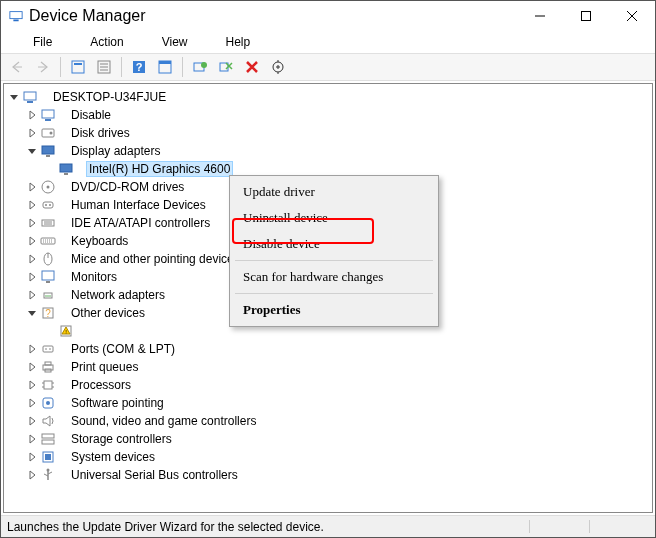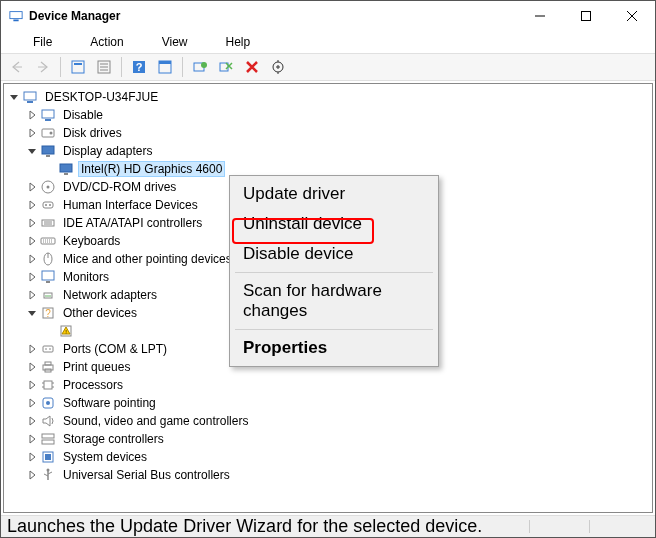--- a/index.html
+++ b/index.html
@@ -1,41 +1,41 @@
 <!DOCTYPE html>
 <html><head>
 <meta charset="utf-8">
 <style>
 * { box-sizing: border-box; margin: 0; padding: 0; }
 body { font-family: "Segoe UI", Tahoma, sans-serif; font-size: 12px; background: #fff; width: 656px; height: 538px; overflow: hidden; border: 1px solid #555; display: flex; flex-direction: column; }
 .titlebar { height: 30px; display: flex; align-items: center; justify-content: space-between; padding: 0 0 0 8px; background: #fff; }
-.titlebar .title { font-size: 12px; display: flex; align-items: center; gap: 6px; font-weight: bold; }
+.titlebar .title { font-size: 16px; display: flex; align-items: center; gap: 6px; }
 .win-controls { display: flex; }
 .win-btn { width: 46px; height: 30px; display: flex; align-items: center; justify-content: center; font-size: 13px; font-family: "Segoe MDL2 Assets", sans-serif; }
 .menubar { height: 22px; display: flex; align-items: center; padding: 0 4px; gap: 2px; background: #fff; }
 .menubar .menu-item { padding: 2px 8px; font-size: 12px; margin-left: 20px; }
 .toolbar { height: 28px; display: flex; align-items: center; padding: 2px 4px; gap: 2px; border-top: 1px solid #e0e0e0; border-bottom: 1px solid #e0e0e0; background: #f6f6f6; }
 .tb-btn { width: 24px; height: 24px; display: flex; align-items: center; justify-content: center; border: 1px solid transparent; }
 .tb-btn.disabled { opacity: 0.35; }
 .tb-sep { width: 1px; height: 20px; background: #ccc; margin: 0 3px; }
 .tree-area { flex: 1; overflow: auto; padding: 4px 2px; background: #fff; position: relative; border: 1px solid #888; margin: 2px; }
 .tree { list-style: none; }
 .tree ul { list-style: none; padding-left: 18px; }
 .node { display: flex; align-items: center; height: 18px; padding-right: 4px; white-space: nowrap; }
 .node .exp { width: 16px; height: 16px; display: flex; align-items: center; justify-content: center; color: #606060; font-size: 14px; cursor: default; }
 .node .exp.blank { visibility: hidden; }
 .node .icon { width: 16px; height: 16px; display: flex; align-items: center; justify-content: center; margin-right: 4px; }
-.node .label { padding: 1px 3px; }
+.node .label { padding: 1px 3px; margin-left: 8px; }
 .node.selected .label { background: #cce8ff; border: 1px solid #99d1ff; padding: 0 2px; }
 .context-menu { position: absolute; background: #f0f0f0; border: 1px solid #a0a0a0; box-shadow: 3px 3px 5px rgba(0,0,0,0.25); width: 210px; padding: 3px; z-index: 10; }
-.cm-item { padding: 5px 10px; font-size: 17px; }
+.cm-item { padding: 5px 10px; font-size: 13px; font-family: Liberation Serif, serif; }
 .cm-item.bold { font-weight: bold; }
 .cm-sep { height: 1px; background: #d0d0d0; margin: 3px 2px; }
 .highlight-box { position: absolute; border: 2px solid #ff0000; border-radius: 4px; pointer-events: none; z-index: 20; }
-.statusbar { height: 22px; display: flex; align-items: center; padding: 4px 6px; background: #f0f0f0; border-top: 1px solid #ddd; font-size: 18px; }
+.statusbar { height: 22px; display: flex; align-items: center; padding: 4px 6px; background: #f0f0f0; border-top: 1px solid #ddd; font-size: 12px; }
 .statusbar .cell1 { flex: 1; }
 .statusbar .cell2, .statusbar .cell3 { width: 60px; border-left: 1px solid #ccc; height: 100%; }
 svg { display: block; }
 </style>
 </head>
 <body>
 
 <div class="titlebar">
   <div class="title">
     <span class="icon">

